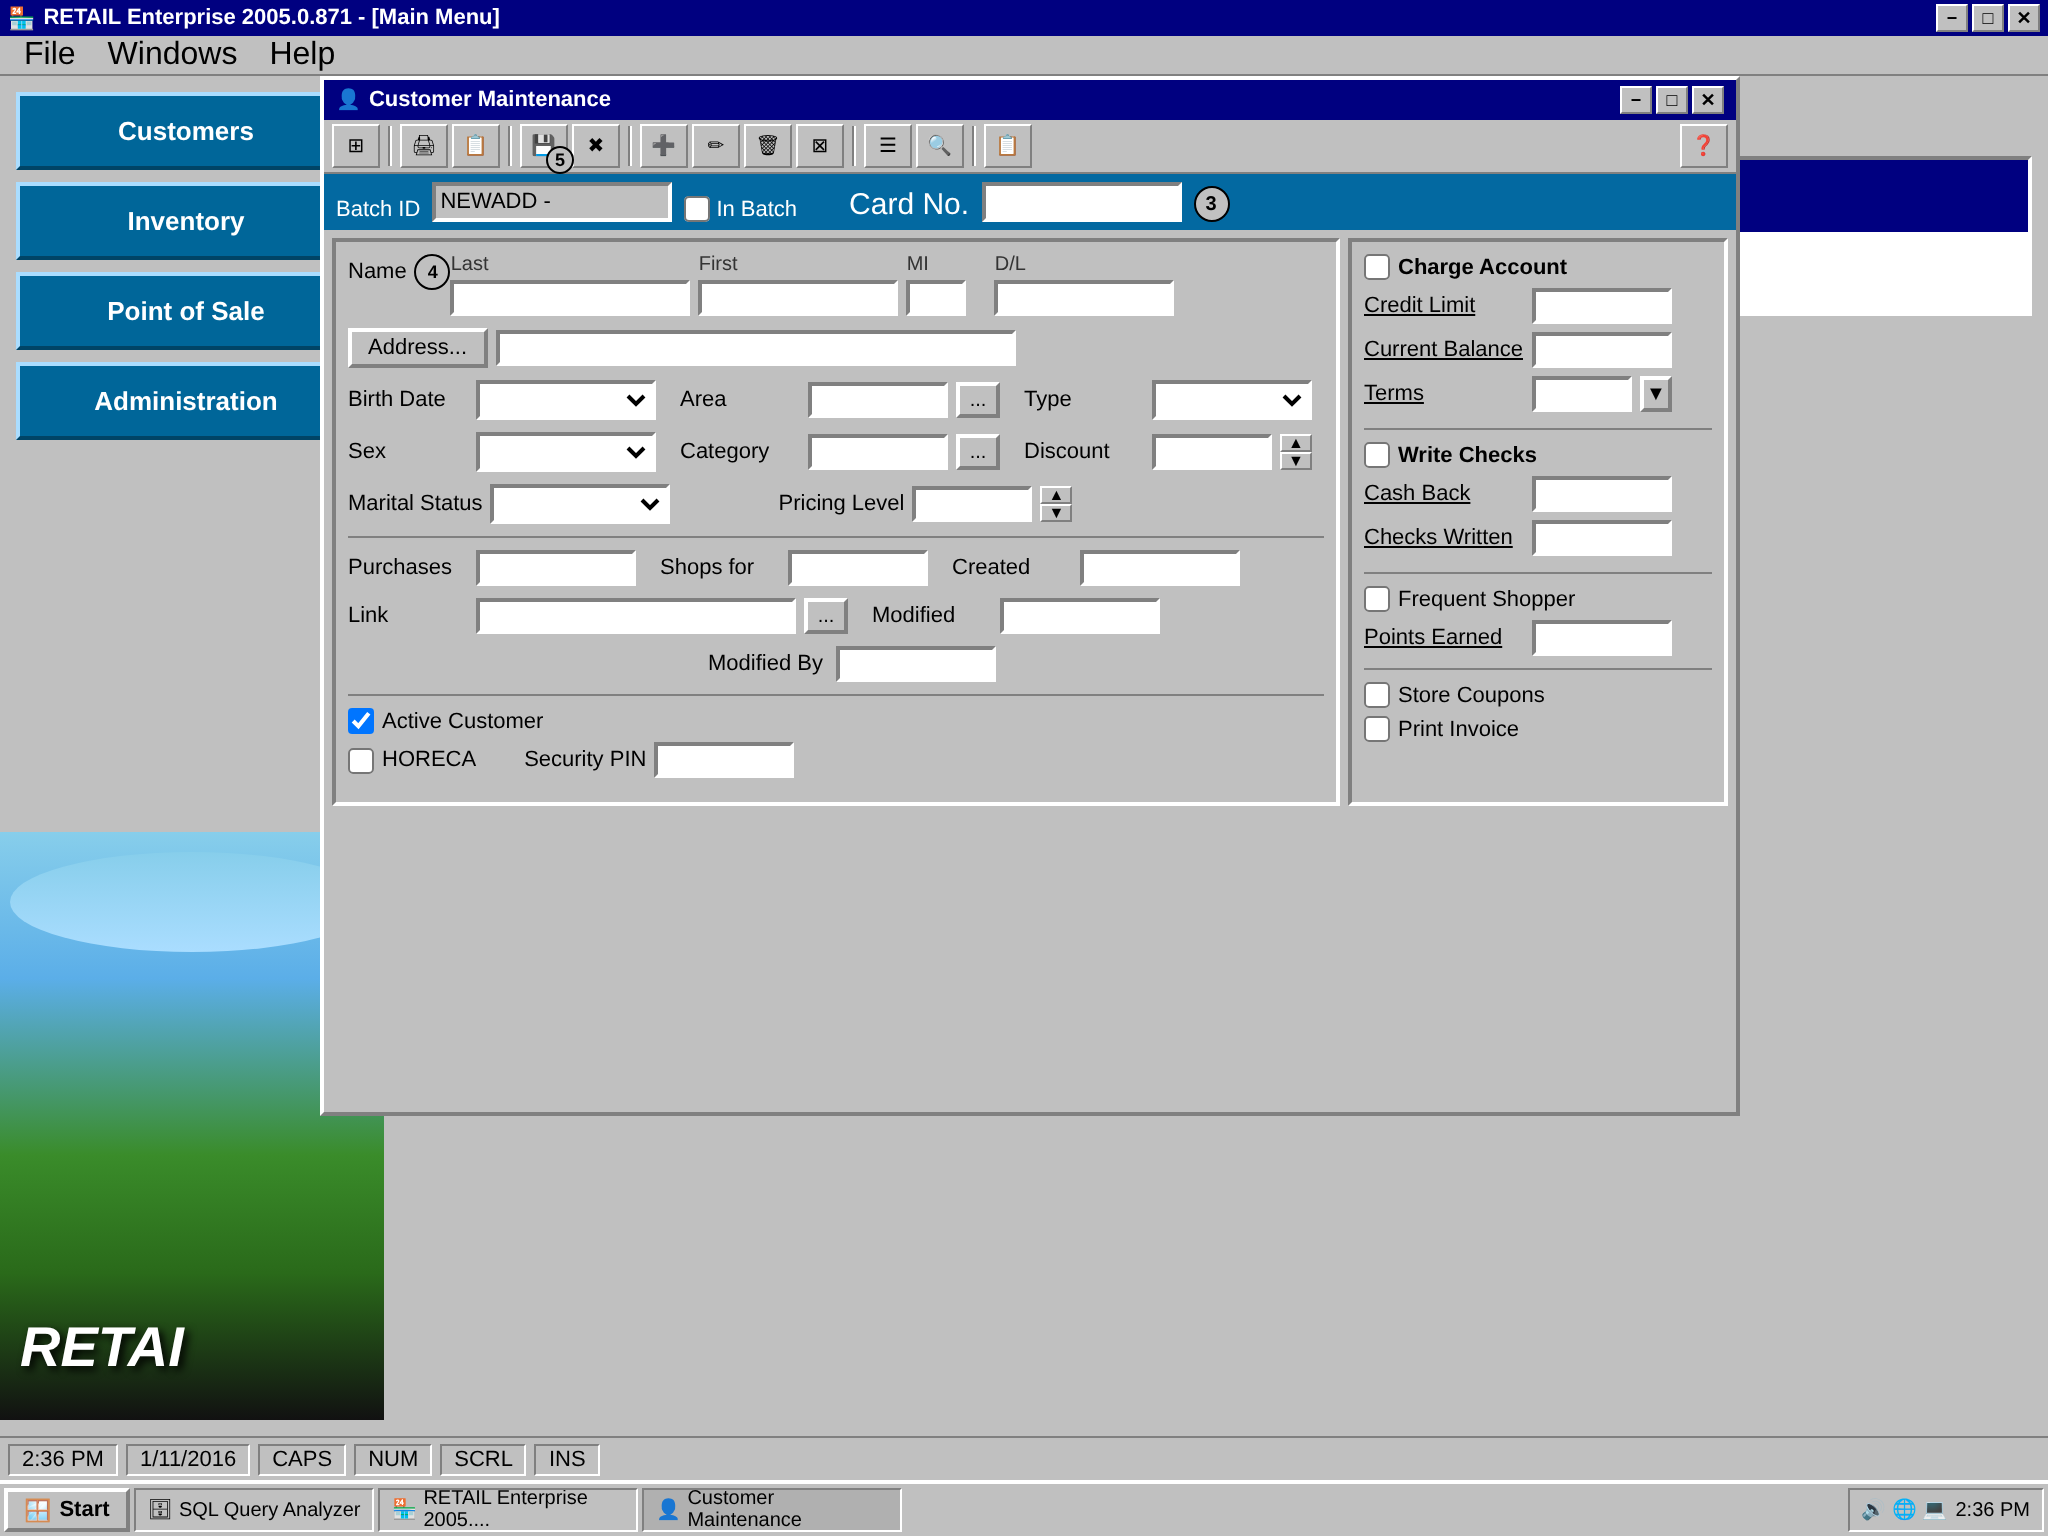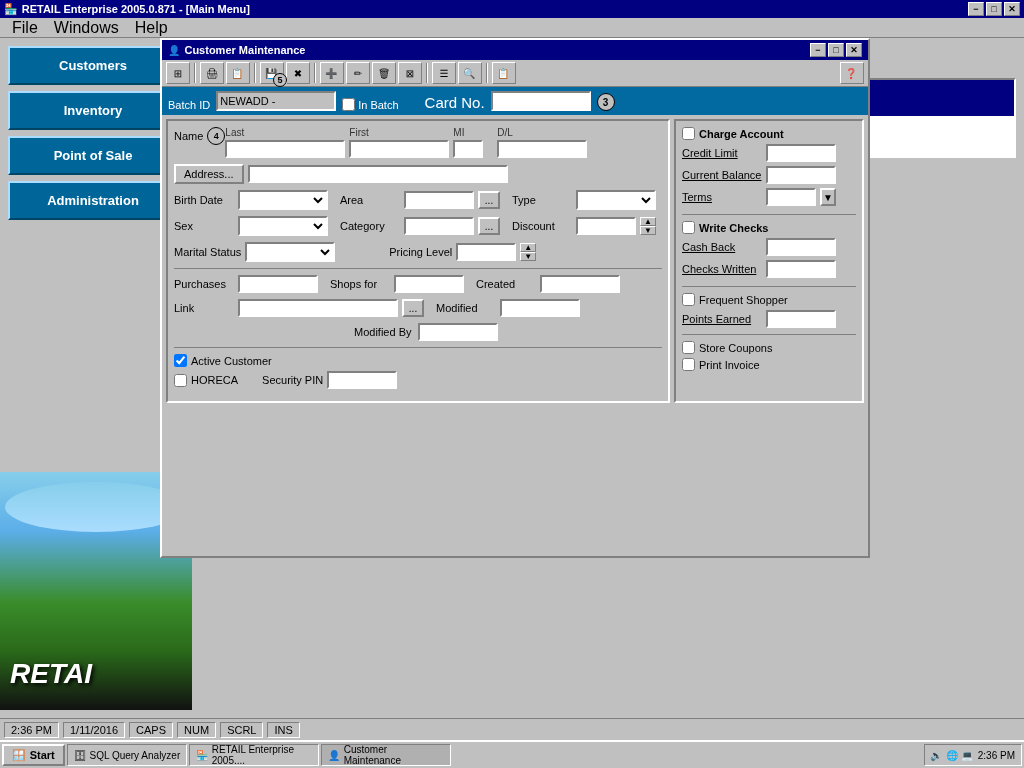--- a/index.html
+++ b/index.html
@@ -87,21 +87,21 @@
       cursor: pointer;
       text-align: center;
       margin-bottom: 2px;
     }
 
     .sidebar-image {
       position: absolute;
       bottom: 0;
       left: 0;
       width: 192px;
-      height: 238px;
+      height: 294px;
       background: linear-gradient(180deg, #87ceeb 0%, #4a90d9 30%, #2d5a1b 60%, #1a3a0a 80%, #000 100%);
       overflow: hidden;
     }
     .sidebar-image-text {
       position: absolute;
       bottom: 20px;
       left: 10px;
       font-size: 28px;
       font-weight: bold;
       color: white;

